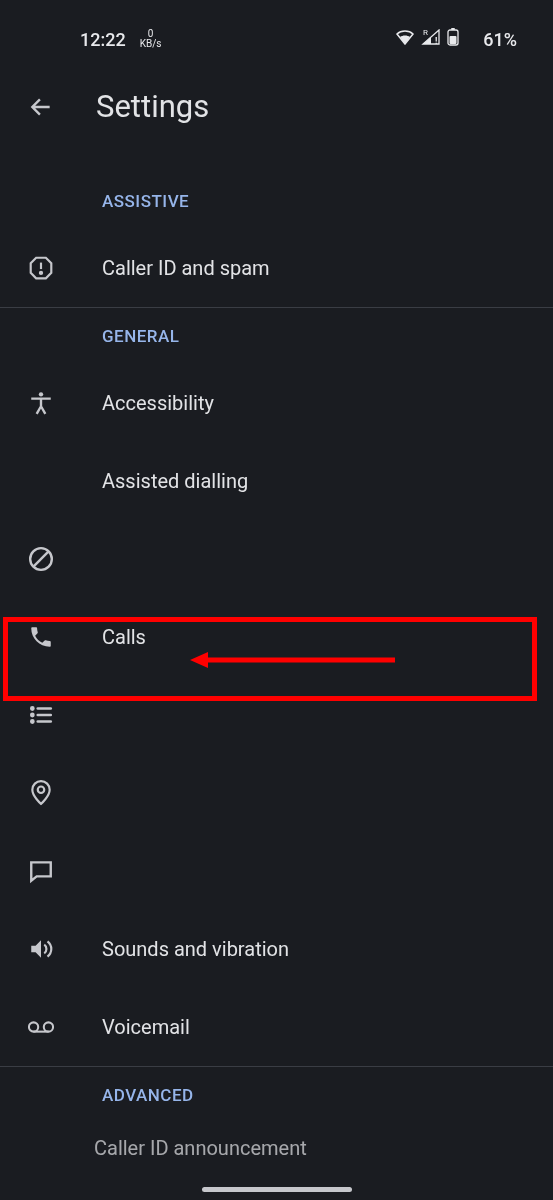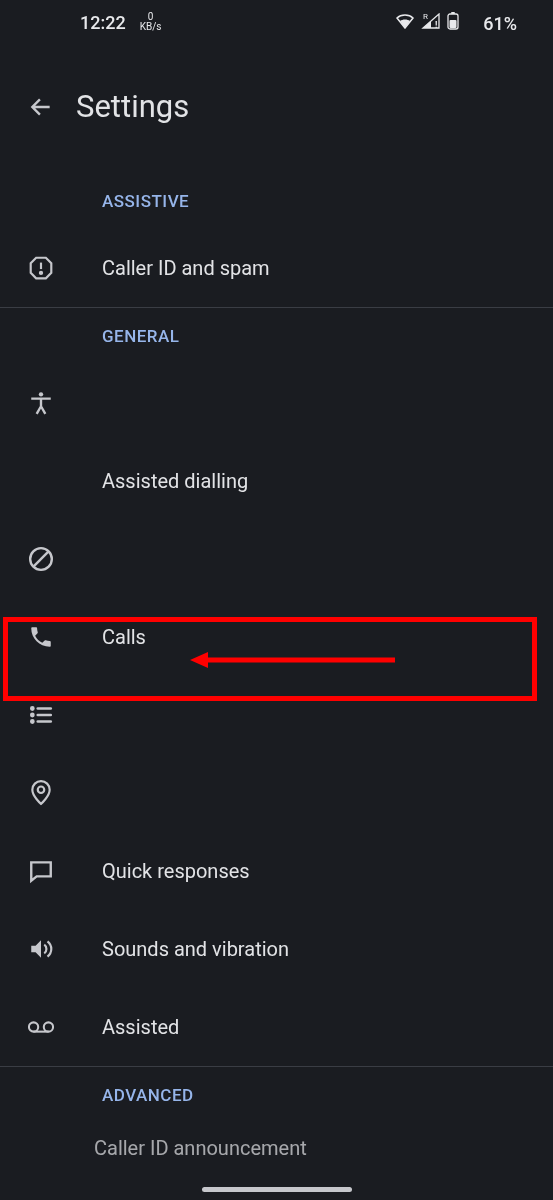--- a/index.html
+++ b/index.html
@@ -12,21 +12,21 @@
       height: 1200px;
       background: #1a1c21;
       color: #e2e3e6;
       font-family: Roboto, -apple-system, BlinkMacSystemFont, 'Segoe UI', sans-serif;
       overflow: hidden;
       position: relative;
     }
     .status-bar {
       display: flex;
       justify-content: space-between;
-      align-items: flex-start;
+      align-items: flex-end;
       padding: 12px 36px 8px 80px;
       height: 58px;
     }
     .status-left {
       display: flex;
       align-items: flex-start;
       gap: 14px;
     }
     .status-time {
       font-size: 18px;
@@ -49,21 +49,21 @@
     }
     .battery-pct {
       font-size: 18px;
       font-weight: 500;
       margin-left: 18px;
     }
     .app-bar {
       display: flex;
       align-items: center;
       padding: 30px 28px 48px 28px;
-      gap: 22px;
+      gap: 42px;
     }
     .back-arrow {
       color: #c6c7cc;
       width: 26px;
       height: 26px;
       flex-shrink: 0;
     }
     .app-title {
       font-size: 31px;
       font-weight: 400;
@@ -211,20 +211,21 @@
 
 <div class="section-header">GENERAL</div>
 
 <div class="settings-item">
   <span class="settings-item-icon">
     <svg width="26" height="26" viewBox="0 0 24 24" fill="currentColor">
       <circle cx="12" cy="4" r="2"></circle>
       <path d="M3 8 H21 M12 8 V15 M12 15 L8 22 M12 15 L16 22" stroke="currentColor" stroke-width="2.2" fill="none"></path>
     </svg>
   </span>
+  <span class="settings-item-label">Accessibility</span>
 </div>
 
 <div class="settings-item">
   <span class="settings-item-icon empty"></span>
   <span class="settings-item-label">Assisted dialling</span>
 </div>
 
 <div class="settings-item">
   <span class="settings-item-icon">
     <svg width="26" height="26" viewBox="0 0 24 24" fill="none" stroke="currentColor" stroke-width="2.2">
@@ -264,42 +265,41 @@
     </svg>
   </span>
 </div>
 
 <div class="settings-item">
   <span class="settings-item-icon">
     <svg width="26" height="26" viewBox="0 0 24 24" fill="none" stroke="currentColor" stroke-width="2.2">
       <path d="M3 4 H21 V17 H8 L3 21 Z"></path>
     </svg>
   </span>
-  <span class="settings-item-label">Quick responses</span>
 </div>
 
 <div class="settings-item">
   <span class="settings-item-icon">
     <svg width="26" height="26" viewBox="0 0 24 24" fill="currentColor">
       <path d="M3 9 V15 H7 L12 20 V4 L7 9 Z"></path>
       <path d="M15 8 C16.5 9 17 10.5 17 12 C17 13.5 16.5 15 15 16 M18 5 C20.5 7 21.5 9.5 21.5 12 C21.5 14.5 20.5 17 18 19" fill="none" stroke="currentColor" stroke-width="2"></path>
     </svg>
   </span>
   <span class="settings-item-label">Sounds and vibration</span>
 </div>
 
 <div class="settings-item">
   <span class="settings-item-icon">
     <svg width="28" height="26" viewBox="0 0 28 14" fill="none" stroke="currentColor" stroke-width="2.2">
       <circle cx="6" cy="7" r="5"></circle>
       <circle cx="22" cy="7" r="5"></circle>
       <line x1="6" y1="12" x2="22" y2="12"></line>
     </svg>
   </span>
-  <span class="settings-item-label">Assisted</span>
+  <span class="settings-item-label">Voicemail</span>
 </div>
 
 <div class="divider"></div>
 
 <div class="section-header">ADVANCED</div>
 
 <div class="cutoff-item">
   <span class="settings-item-icon empty"></span>
   <span class="cutoff-label">Caller ID announcement</span>
 </div>

